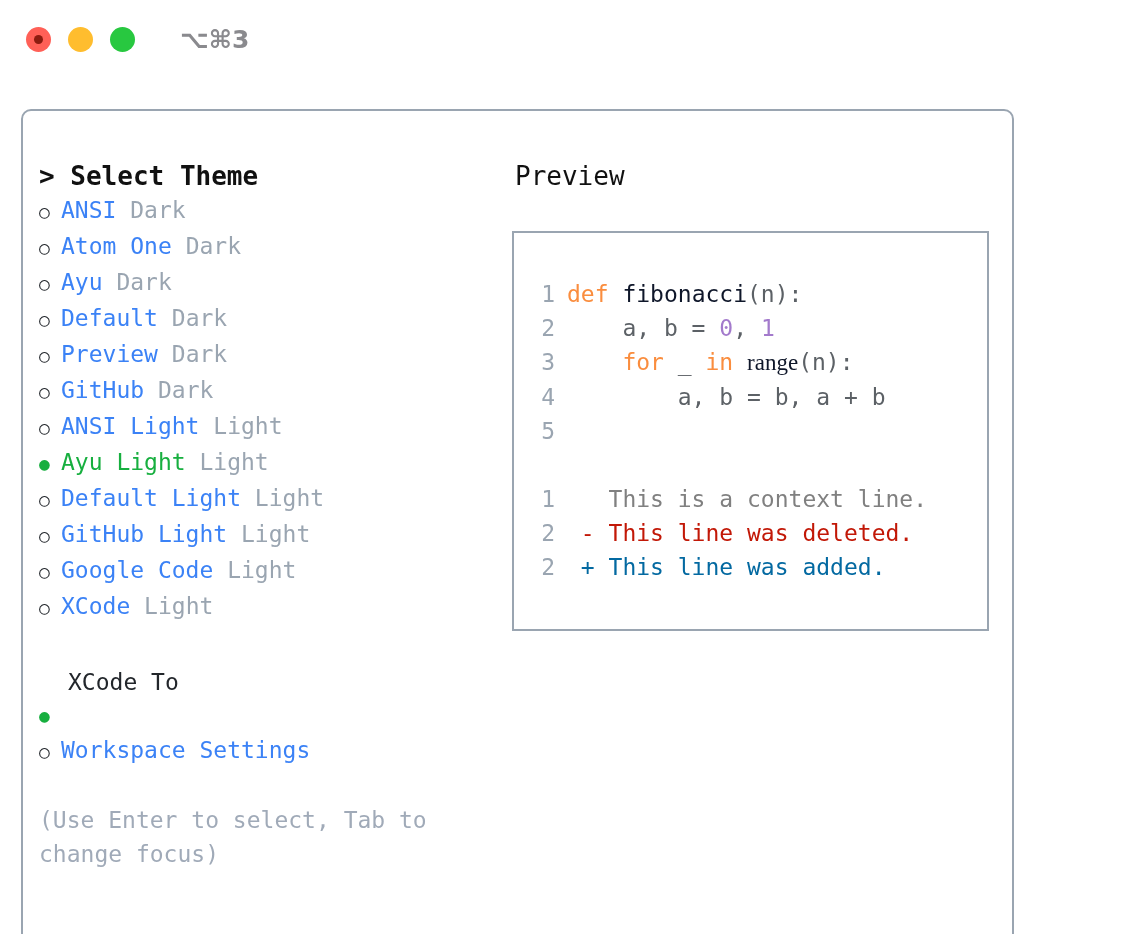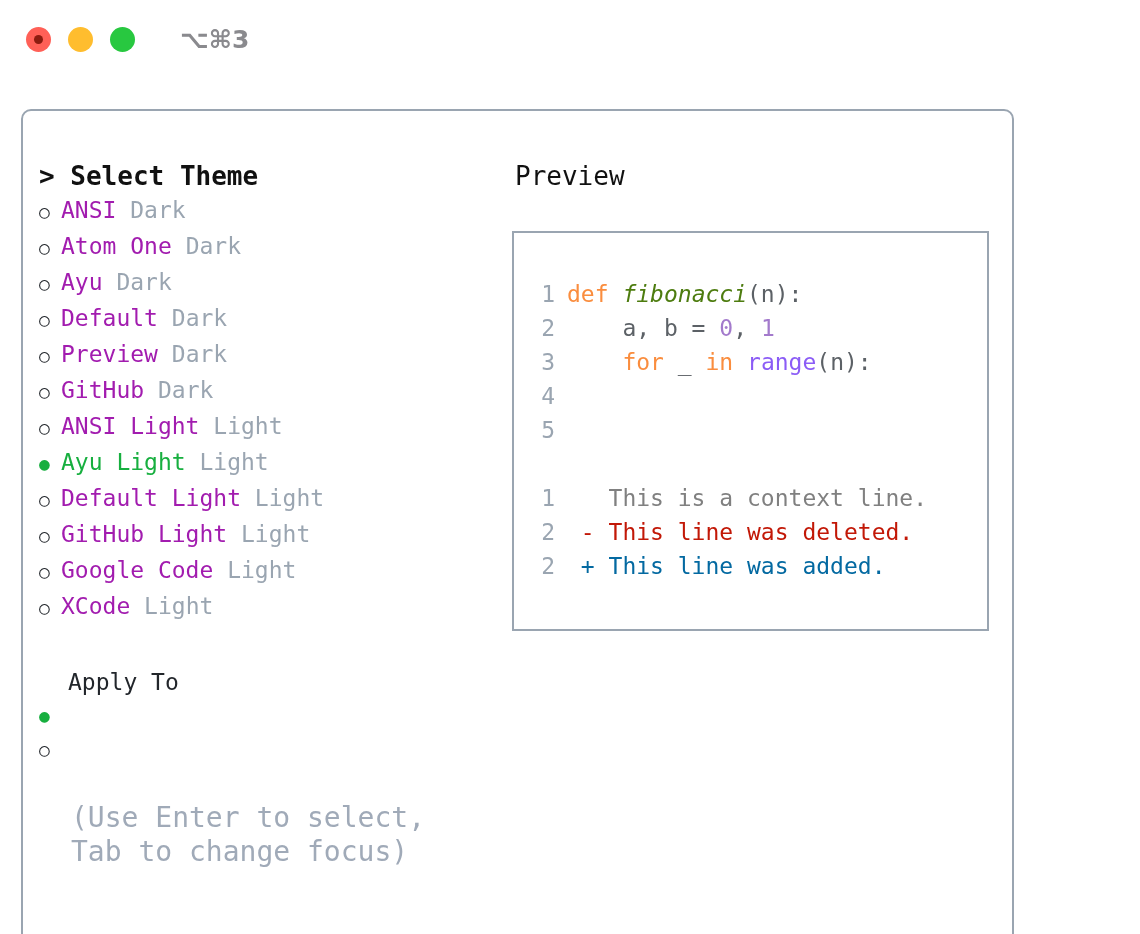--- a/index.html
+++ b/index.html
@@ -98,44 +98,43 @@
     white-space: pre;
   }
   .opt .bullet {
     display: inline-block;
     width: 22px;
     flex: 0 0 22px;
     font-size: 18px;
     color: #22262B;
     line-height: 34px;
   }
-  .opt .label { color: #a21caf; }
+  .opt .label { color: #3b82f6; }
   .opt .suffix { color: #9AA5B1; }
 
   .opt.selected .bullet,
   .opt.selected .label { color: #17AF3F; }
   .opt.selected .suffix { color: #9AA5B1; }
 
   .apply-heading {
     font-size: 23px;
     line-height: 34px;
     color: #22262B;
     padding-left: 29px;
     margin-top: 40px;
     white-space: pre;
   }
 
   .hint {
     margin-top: 34px;
-    font-size: 28px;
+    font-size: 23px;
     line-height: 34px;
     color: #A0AAB8;
     width: 420px;
     white-space: pre-wrap;
-    margin-left: 32px;
   }
 
   
   .right-col {
     flex: 1;
     padding: 48px 0 0 0;
     position: relative;
   }
 
   .preview-title {
@@ -167,23 +166,23 @@
     display: inline-block;
     width: 32px;
     flex: 0 0 32px;
     text-align: right;
     color: #9AA5B1;
     margin-right: 12px;
   }
   .code-text { white-space: pre; }
 
   .tok-kw   { color: #FA8D3E; }
-  .tok-fn   { color: #4d7c0f; font-style: italic; }
+  .tok-fn   { color: #0f172a; }
   .tok-num  { color: #A37ACC; }
-  .tok-call { color: #8b5cf6; }
+  .tok-call { color: #0f172a; font-family: Liberation Serif, serif; }
   .tok-plain{ color: #5C6166; }
 
   .blank-line { height: 34px; }
 
   .diff-ctx { color: #808080; }
   .diff-del { color: #C21807; }
   .diff-add { color: #0369a1; }
 </style>
 </head>
 <body>
@@ -216,39 +215,39 @@
             <div class="opt"><span class="bullet">○</span><span class="label">Preview</span><span class="suffix"> Dark</span></div>
             <div class="opt"><span class="bullet">○</span><span class="label">GitHub</span><span class="suffix"> Dark</span></div>
             <div class="opt"><span class="bullet">○</span><span class="label">ANSI Light</span><span class="suffix"> Light</span></div>
             <div class="opt selected"><span class="bullet">●</span><span class="label">Ayu Light</span><span class="suffix"> Light</span></div>
             <div class="opt"><span class="bullet">○</span><span class="label">Default Light</span><span class="suffix"> Light</span></div>
             <div class="opt"><span class="bullet">○</span><span class="label">GitHub Light</span><span class="suffix"> Light</span></div>
             <div class="opt"><span class="bullet">○</span><span class="label">Google Code</span><span class="suffix"> Light</span></div>
             <div class="opt"><span class="bullet">○</span><span class="label">XCode</span><span class="suffix"> Light</span></div>
           </div>
 
-        <div class="apply-heading">Apply To</div>
+        <div class="apply-heading">XCode To</div>
 
         <div class="opt-list" id="apply-list">
             <div class="opt selected"><span class="bullet">●</span></div>
-            <div class="opt"><span class="bullet">○</span></div>
+            <div class="opt"><span class="bullet">○</span><span class="label">Workspace Settings</span></div>
           </div>
 
         <div class="hint">(Use Enter to select, Tab to change focus)</div>
       </div>
 
       <div class="right-col">
         <div class="preview-title">Preview</div>
 
         <div class="preview-box">
           <div id="code-block">
               <div class="code-line"><span class="lnum">1</span><span class="code-text"><span class="tok-kw">def </span><span class="tok-fn">fibonacci</span><span class="tok-plain">(n):</span></span></div>
               <div class="code-line"><span class="lnum">2</span><span class="code-text"><span class="tok-plain">    a, b = </span><span class="tok-num">0</span><span class="tok-plain">, </span><span class="tok-num">1</span></span></div>
               <div class="code-line"><span class="lnum">3</span><span class="code-text"><span class="tok-plain">    </span><span class="tok-kw">for</span><span class="tok-plain"> _ </span><span class="tok-kw">in</span><span class="tok-plain"> </span><span class="tok-call">range</span><span class="tok-plain">(n):</span></span></div>
-              <div class="code-line"><span class="lnum">4</span></div>
+              <div class="code-line"><span class="lnum">4</span><span class="code-text"><span class="tok-plain">        a, b = b, a + b</span></span></div>
               <div class="code-line"><span class="lnum">5</span></div>
             </div>
           <div class="blank-line"></div>
           <div id="diff-block">
               <div class="code-line"><span class="lnum">1</span><span class="code-text diff-ctx">   This is a context line.</span></div>
               <div class="code-line"><span class="lnum">2</span><span class="code-text diff-del"> - This line was deleted.</span></div>
               <div class="code-line"><span class="lnum">2</span><span class="code-text diff-add"> + This line was added.</span></div>
             </div>
         </div>
       </div>

